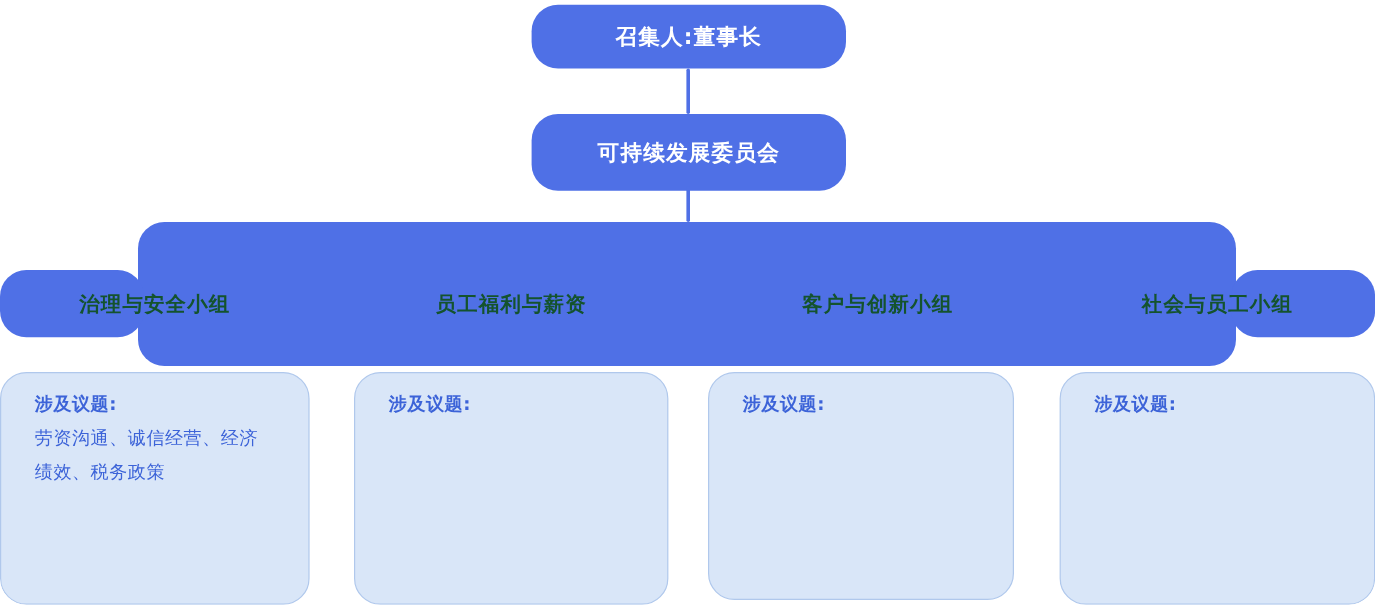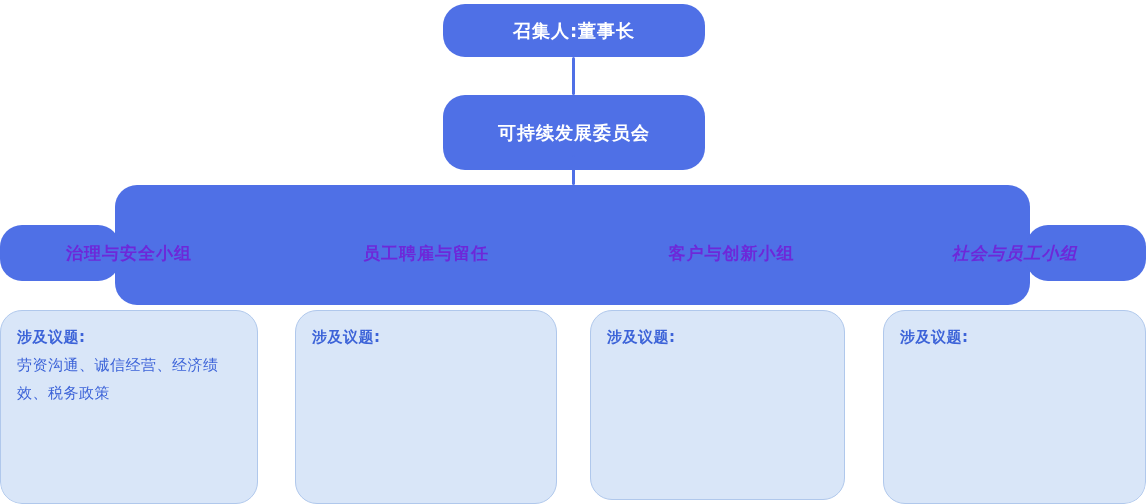--- a/index.html
+++ b/index.html
@@ -35,51 +35,51 @@
     position:absolute;
     background:var(--primary);
   }
   .group-title{
     position:absolute;
     top:225px;
     height:56px;
     display:flex;
     align-items:center;
     justify-content:center;
-    color:#6d28d9;
+    color:#14532d;
     font-weight:bold;
     font-size:17px;
     letter-spacing:1px;
     z-index:3;
   }
   .topic-box{
     position:absolute;
     top:310px;
     height:194px;
     background:var(--light);
     border:1px solid var(--light-border);
     color:var(--text-blue);
     font-size:15px;
     line-height:1.85;
-    padding:13px 16px;
+    padding:13px 28px;
     letter-spacing:0.5px;
   }
   .topic-label{font-weight:bold;}
   
   #convener-box{left:443px;top:4px;width:262px;height:53px;}
   #connector-1{left:572px;top:57px;height:38px;}
-  #committee-box{left:443px;top:95px;width:262px;height:75px;}
+  #committee-box{left:443px;top:95px;width:262px;height:64px;}
   #connector-2{left:572px;top:155px;height:30px;}
   #central-bar{left:115px;top:185px;width:915px;height:120px;}
   #left-ear{left:0;top:225px;width:120px;height:56px;}
   #right-ear{left:1026px;top:225px;width:120px;height:56px;}
   #group-title-0{left:0;width:258px;}
   #group-title-1{left:295px;width:262px;}
   #group-title-2{left:604px;width:255px;}
-  #group-title-3{left:883px;width:263px;font-style:italic;}
+  #group-title-3{left:883px;width:263px;}
   #topic-box-0{left:0;width:258px;}
   #topic-box-1{left:295px;width:262px;}
   #topic-box-2{left:590px;width:255px;height:190px;}
   #topic-box-3{left:883px;width:263px;}
 </style>
 </head>
 <body>
 
 <div class="node" id="convener-box">
   <span>召集人:董事长</span>
@@ -94,21 +94,21 @@
 <div class="connector" id="connector-2"></div>
 
 <div class="bar" id="central-bar"></div>
 <div class="bar" id="left-ear"></div>
 <div class="bar" id="right-ear"></div>
 
 <div class="group-title" id="group-title-0">
   <span>治理与安全小组</span>
 </div>
 <div class="group-title" id="group-title-1">
-  <span>员工聘雇与留任</span>
+  <span>员工福利与薪资</span>
 </div>
 <div class="group-title" id="group-title-2">
   <span>客户与创新小组</span>
 </div>
 <div class="group-title" id="group-title-3">
   <span>社会与员工小组</span>
 </div>
 
 <div class="topic-box" id="topic-box-0">
   <div class="topic-label">涉及议题:</div>

